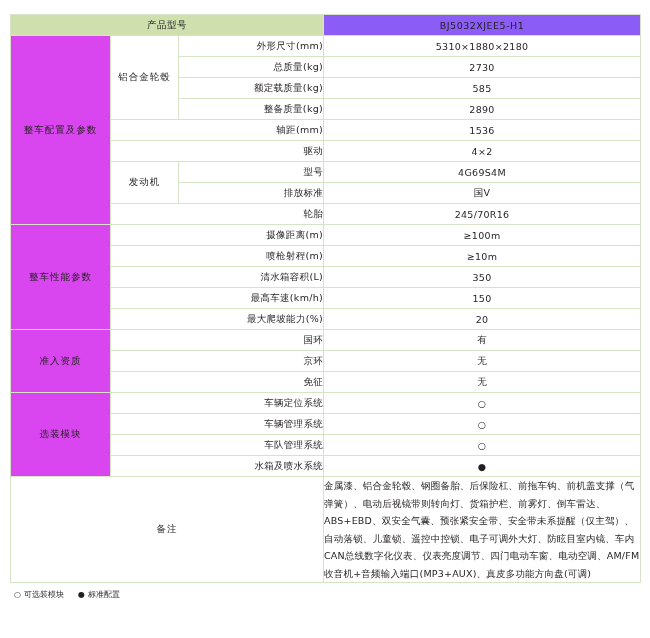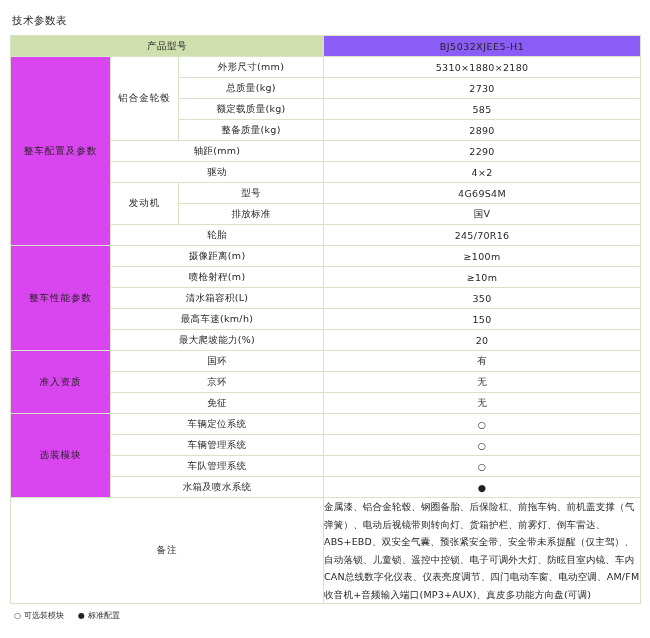--- a/index.html
+++ b/index.html
@@ -64,21 +64,21 @@
     letter-spacing: 1px;
     background: #d946ef;
   }
   .sub {
     text-align: center;
     font-size: 9.5px;
     letter-spacing: 1px;
     background: #ffffff;
   }
   .lbl {
-    text-align: center;
+    text-align: right;
     padding-left: 12px;
     height: 20px;
     letter-spacing: 0.3px;
   }
   .val {
     text-align: center;
     height: 20px;
     letter-spacing: 0.3px;
   }
   .remark-label {
@@ -111,21 +111,20 @@
   .col-a { width: 100px; }
   .col-b { width: 68px; }
   .col-c { width: 145px; }
   .col-d { width: 317px; }
 </style>
 </head>
 <body>
 
 <div class="page">
 
-  <div class="doc-title">技术参数表</div>
 
   <table class="spec">
     <colgroup>
       <col class="col-a">
         <col class="col-b">
         <col class="col-c">
         <col class="col-d">
     </colgroup>
     <tbody>
 
@@ -148,21 +147,21 @@
         <td class="lbl">额定载质量(kg)</td>
         <td class="val">585</td>
       </tr>
       <tr>
         <td class="lbl">整备质量(kg)</td>
         <td class="val">2890</td>
       </tr>
 
       <tr>
         <td class="lbl" colspan="2">轴距(mm)</td>
-        <td class="val">2290</td>
+        <td class="val">1536</td>
       </tr>
       <tr>
         <td class="lbl" colspan="2">驱动</td>
         <td class="val">4×2</td>
       </tr>
 
       <tr>
         <td class="sub" rowspan="2">发动机</td>
         <td class="lbl">型号</td>
         <td class="val">4G69S4M</td>

